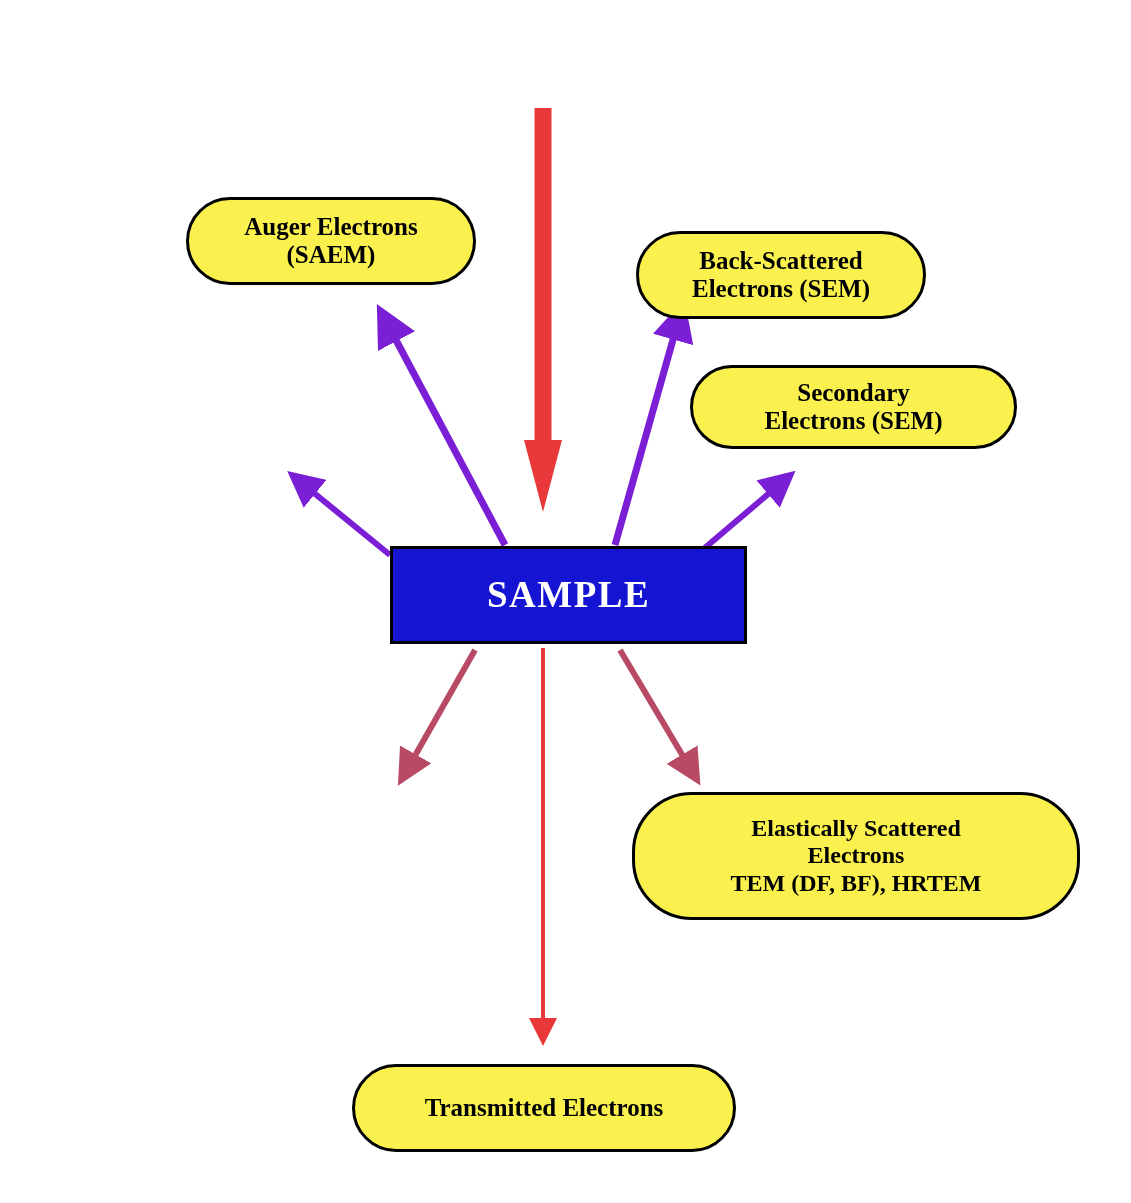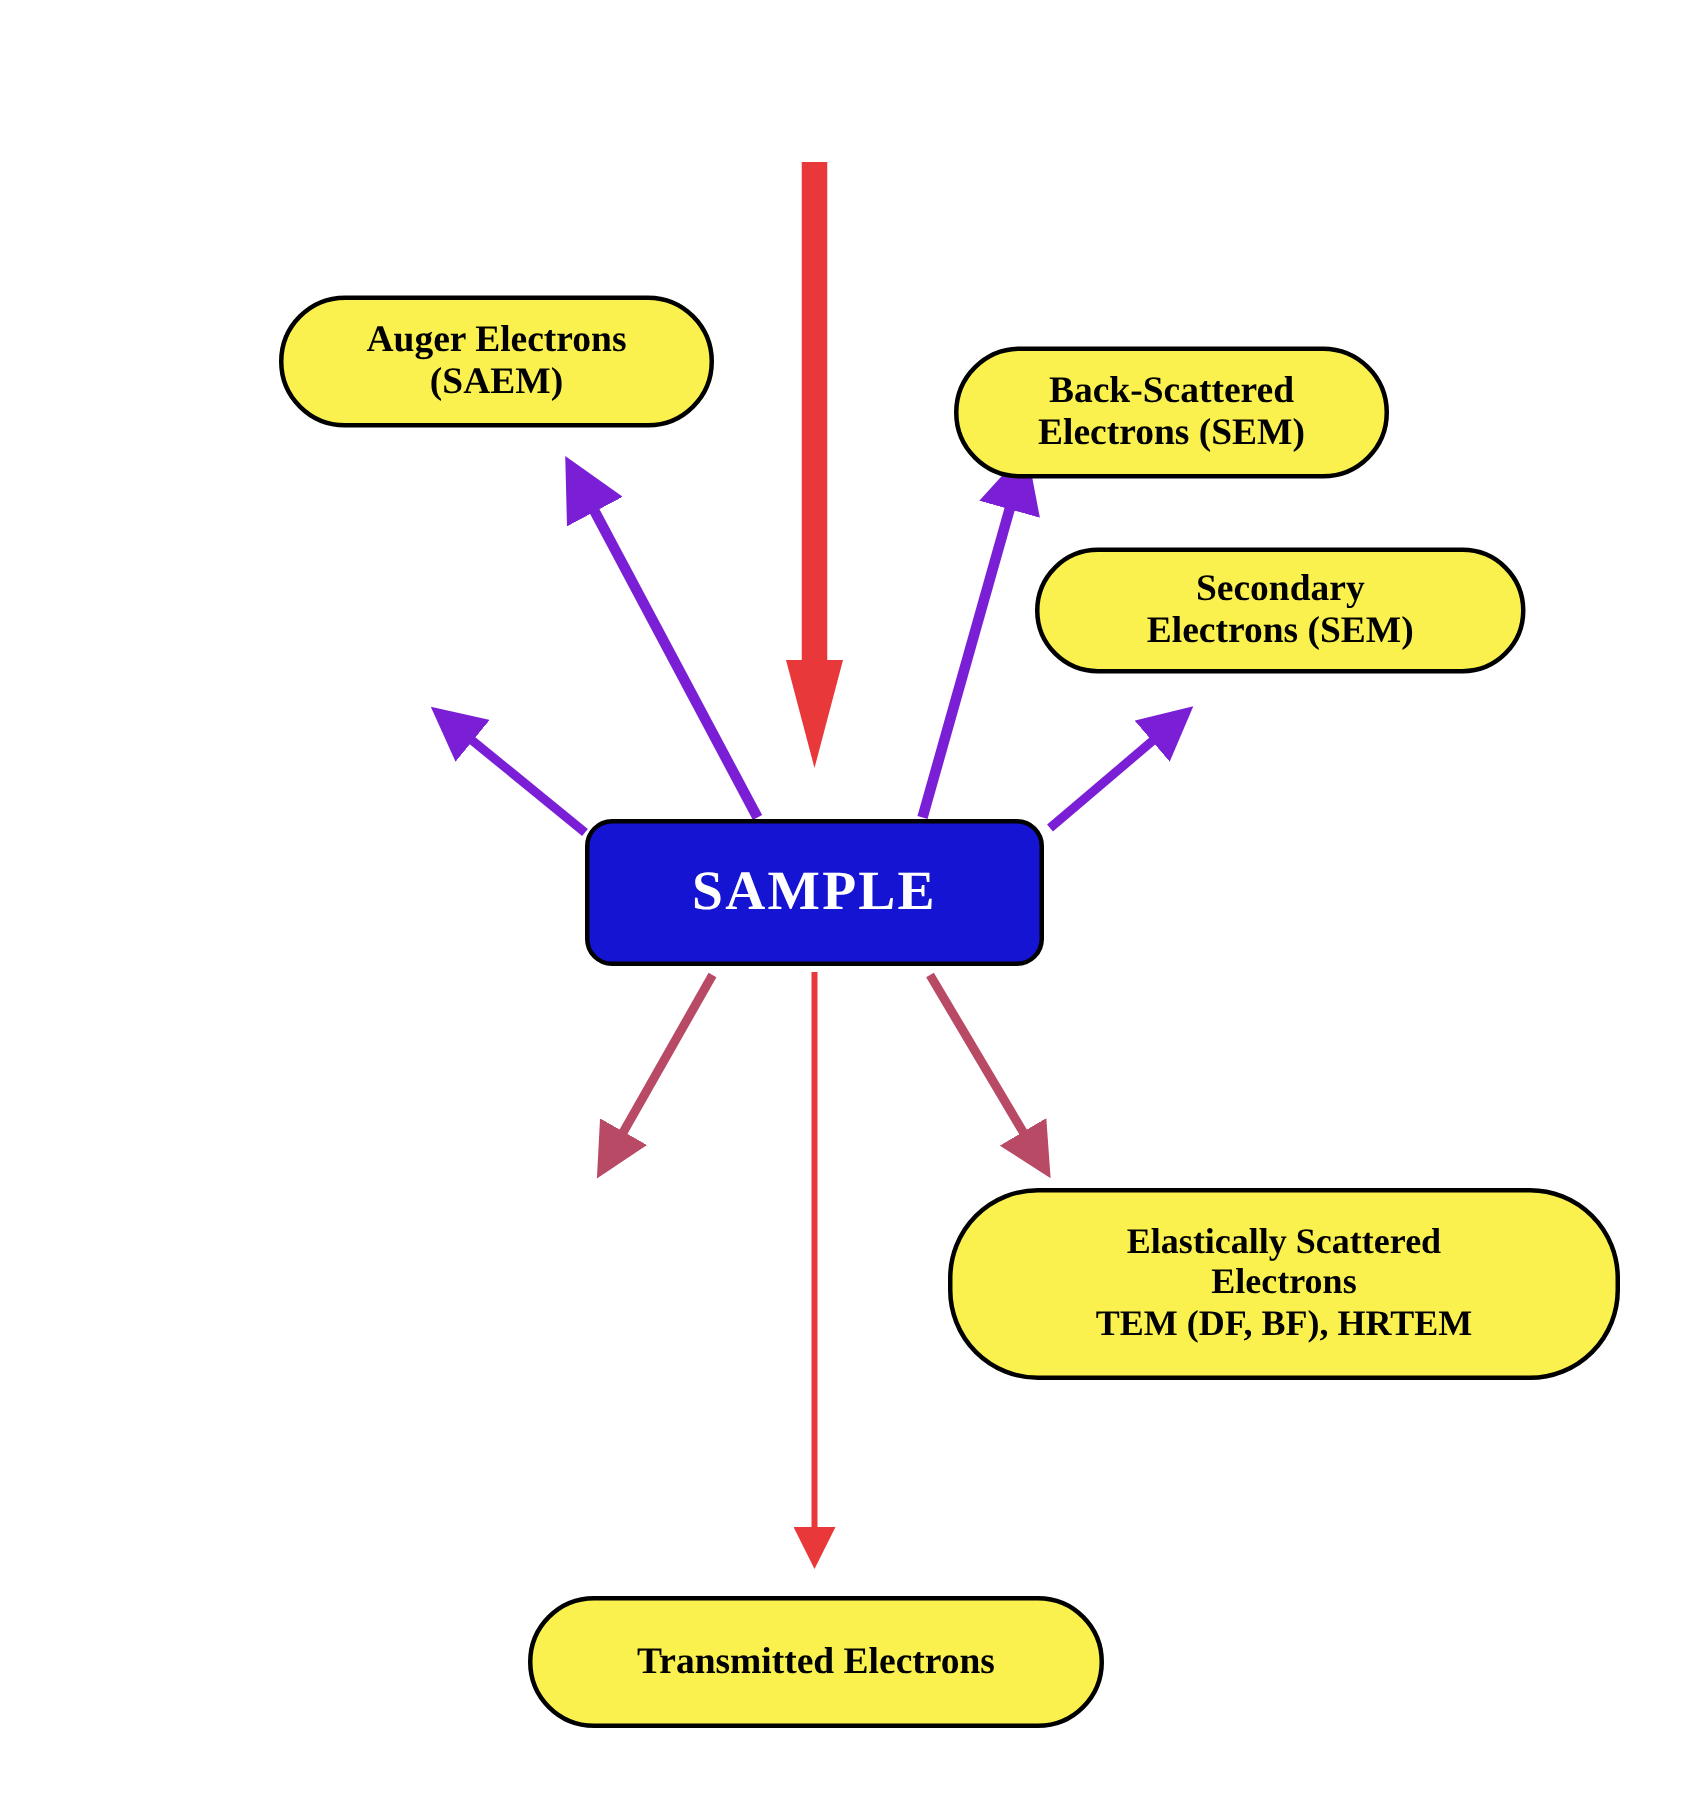--- a/index.html
+++ b/index.html
@@ -115,21 +115,21 @@
   <div class="node pill-node" style="left:186px; top:197px; width:290px; height:88px;">Auger  Electrons
 (SAEM)</div>
 
   <div class="node pill-node" style="left:636px; top:199px; width:290px; height:88px;margin-top:32px;">Back-Scattered
 Electrons  (SEM)</div>
 
 
   <div class="node pill-node" style="left:690px; top:365px; width:327px; height:84px;">Secondary
 Electrons  (SEM)</div>
 
-  <div class="node sample-node" style="left:390px; top:546px; width:306px; height:98px;border-radius:18px;">SAMPLE</div>
+  <div class="node sample-node" style="left:390px; top:546px; width:357px; height:98px;">SAMPLE</div>
 
 
   <div class="node pill-node pill-small" style="left:632px; top:792px; width:448px; height:128px;text-align:center;">Elastically  Scattered
 Electrons
 TEM  (DF,  BF),  HRTEM</div>
 
   <div class="node pill-node" style="left:352px; top:1064px; width:384px; height:88px;font-family:Liberation Serif, serif;">Transmitted  Electrons</div>
 
 </div>
 

